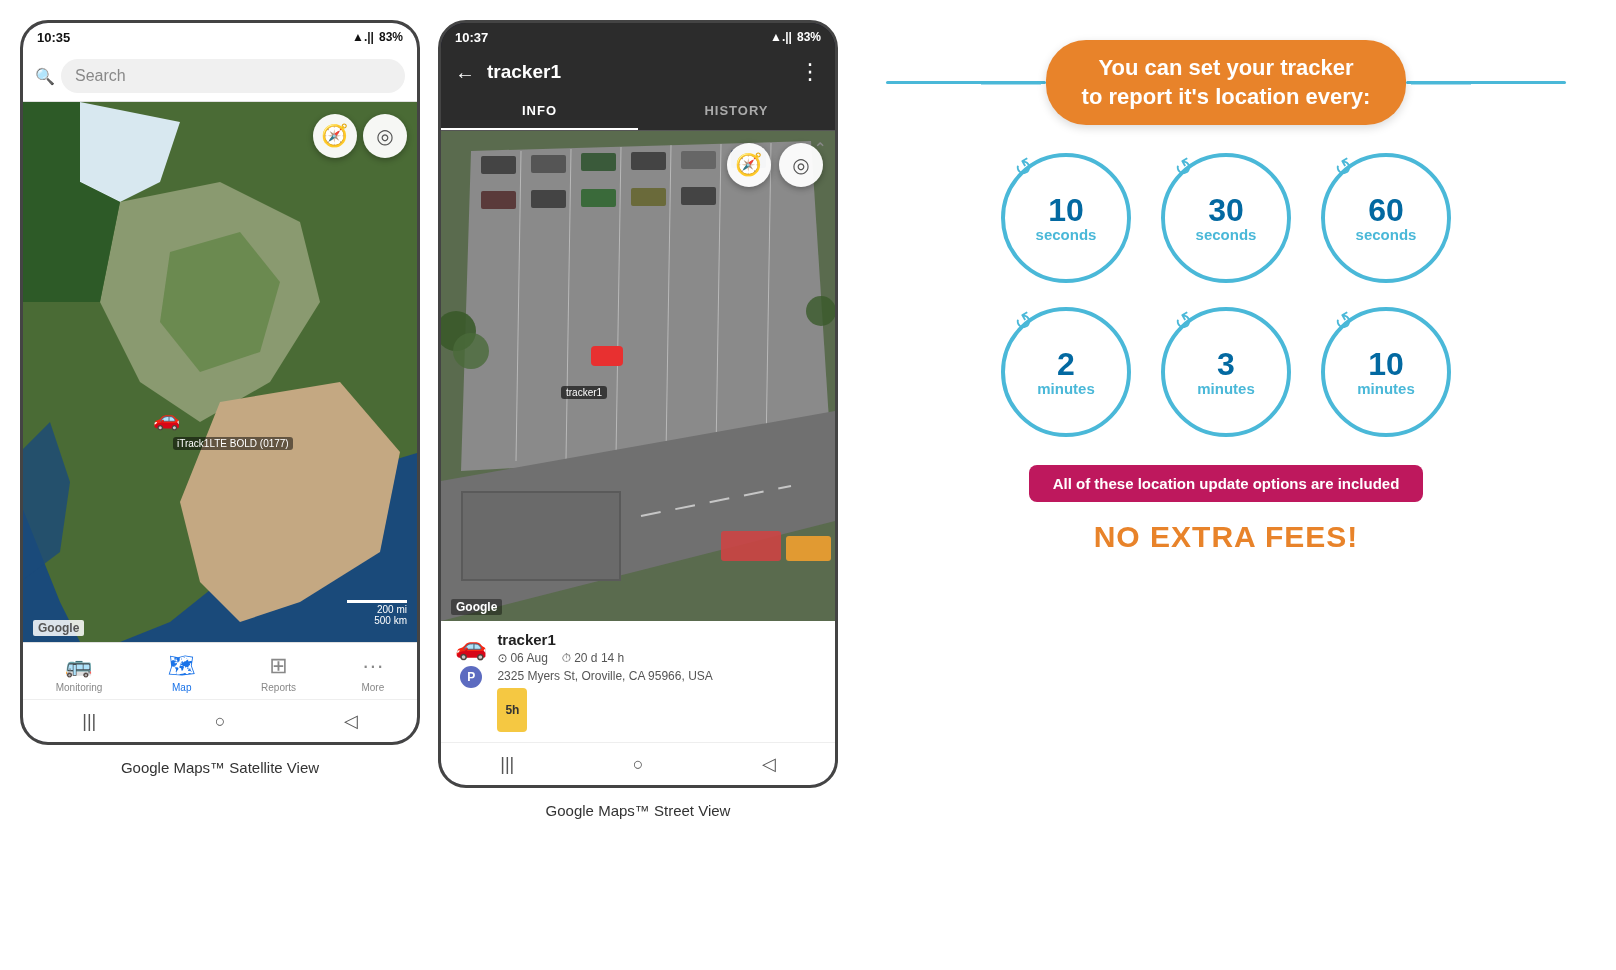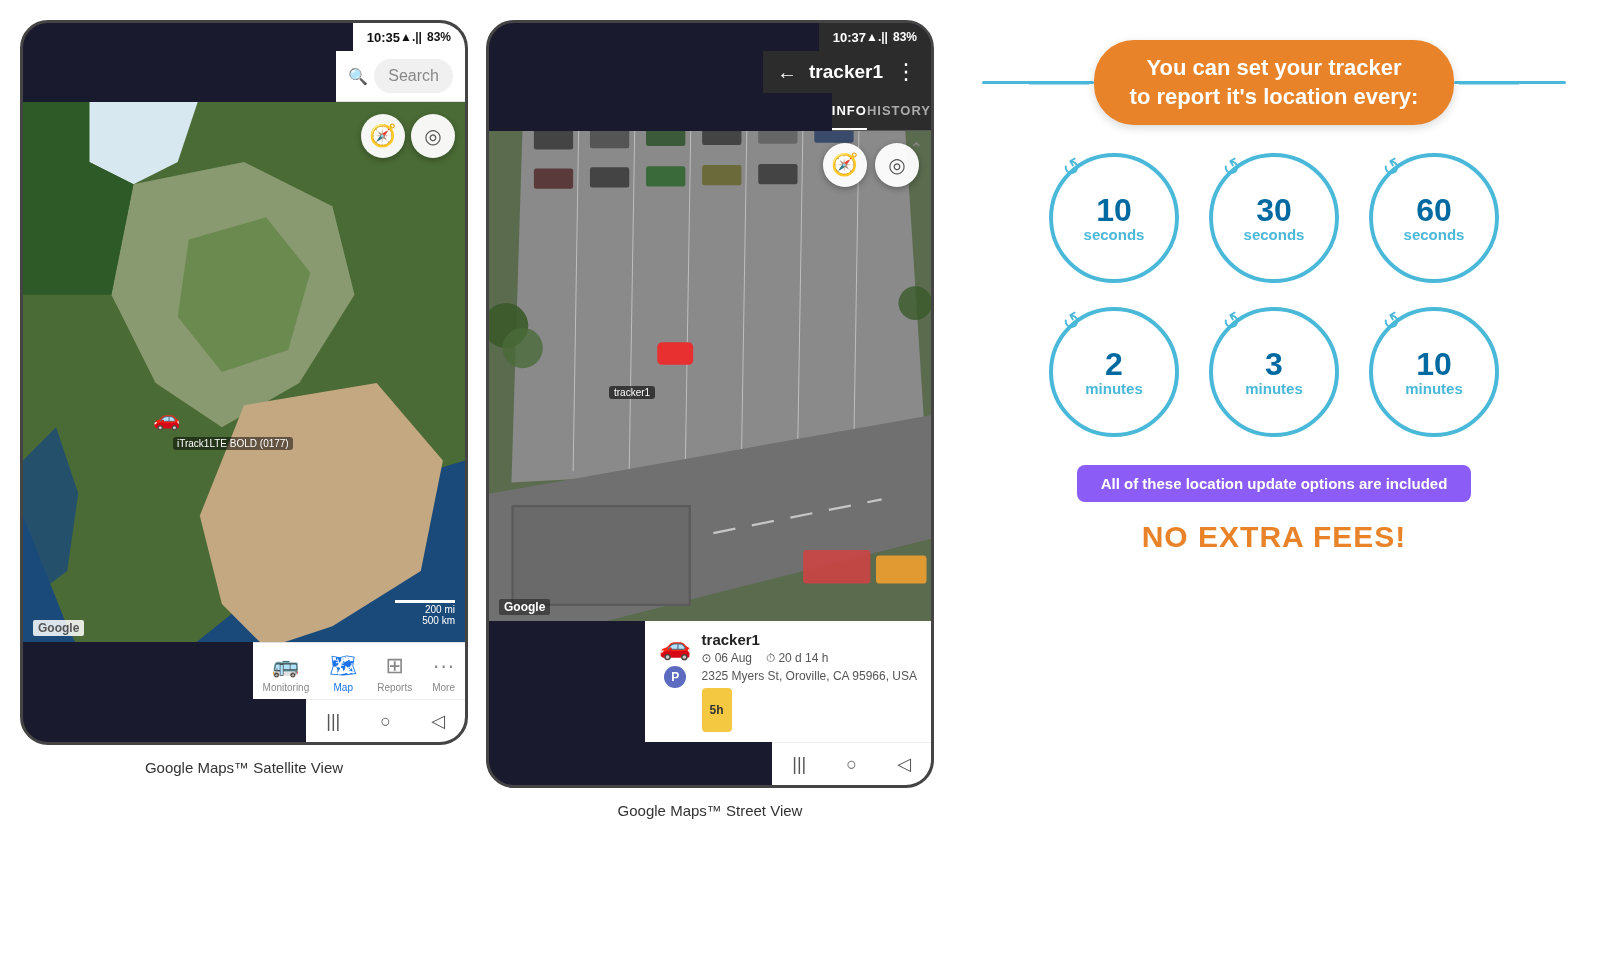--- a/index.html
+++ b/index.html
@@ -28,28 +28,27 @@
       align-items: center;
       gap: 8px;
     }
     .phone-caption {
       font-size: 15px;
       color: #333;
       margin-top: 6px;
       text-align: right;
     }
     .phone-frame {
-      width: 448px;
+      width: 400px;
       background: #1a1a2e;
       border-radius: 28px;
       overflow: hidden;
       border: 3px solid #444;
       display: flex;
       flex-direction: column;
-      align-items: flex-end;
     }
     .phone-status-bar {
       background: #fff;
       display: flex;
       justify-content: space-between;
       align-items: center;
       padding: 4px 14px;
       font-size: 13px;
       font-weight: 600;
       color: #111;
@@ -435,21 +434,21 @@
       font-weight: 800;
       color: #0369a1;
       line-height: 1;
     }
     .circle-unit {
       font-size: 15px;
       font-weight: 600;
       color: #4ab8d8;
     }
     .included-banner {
-      background: #8b5cf6;
+      background: #be185d;
       border-radius: 8px;
       padding: 10px 24px;
       text-align: center;
     }
     .included-text {
       font-size: 15px;
       font-weight: 700;
       color: #fff;
     }
     .no-extra-fees {

